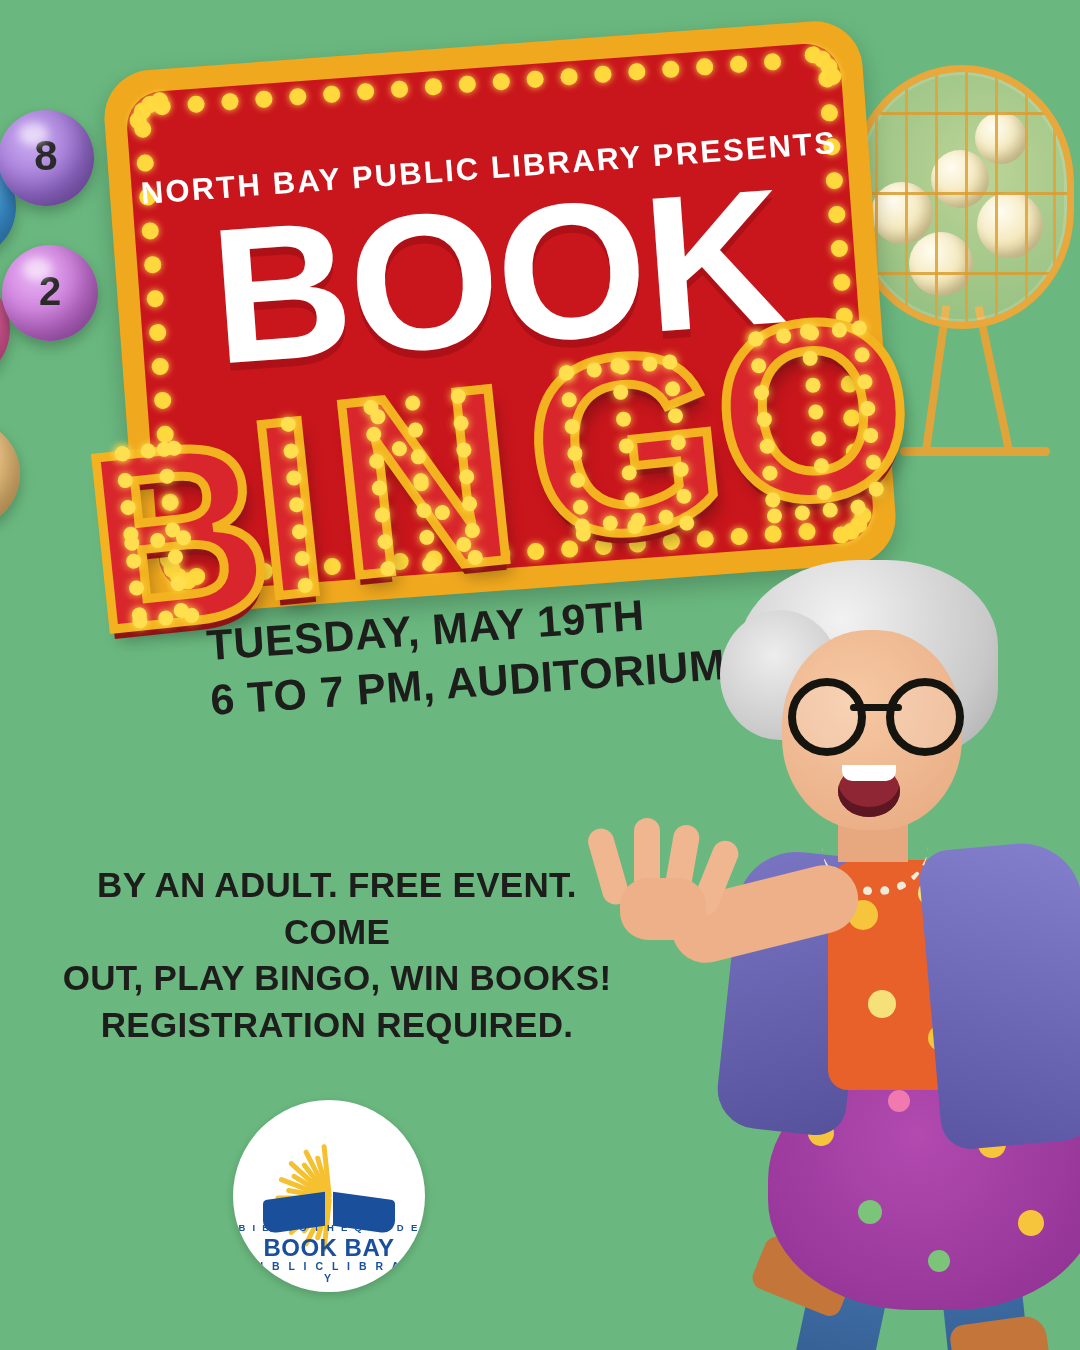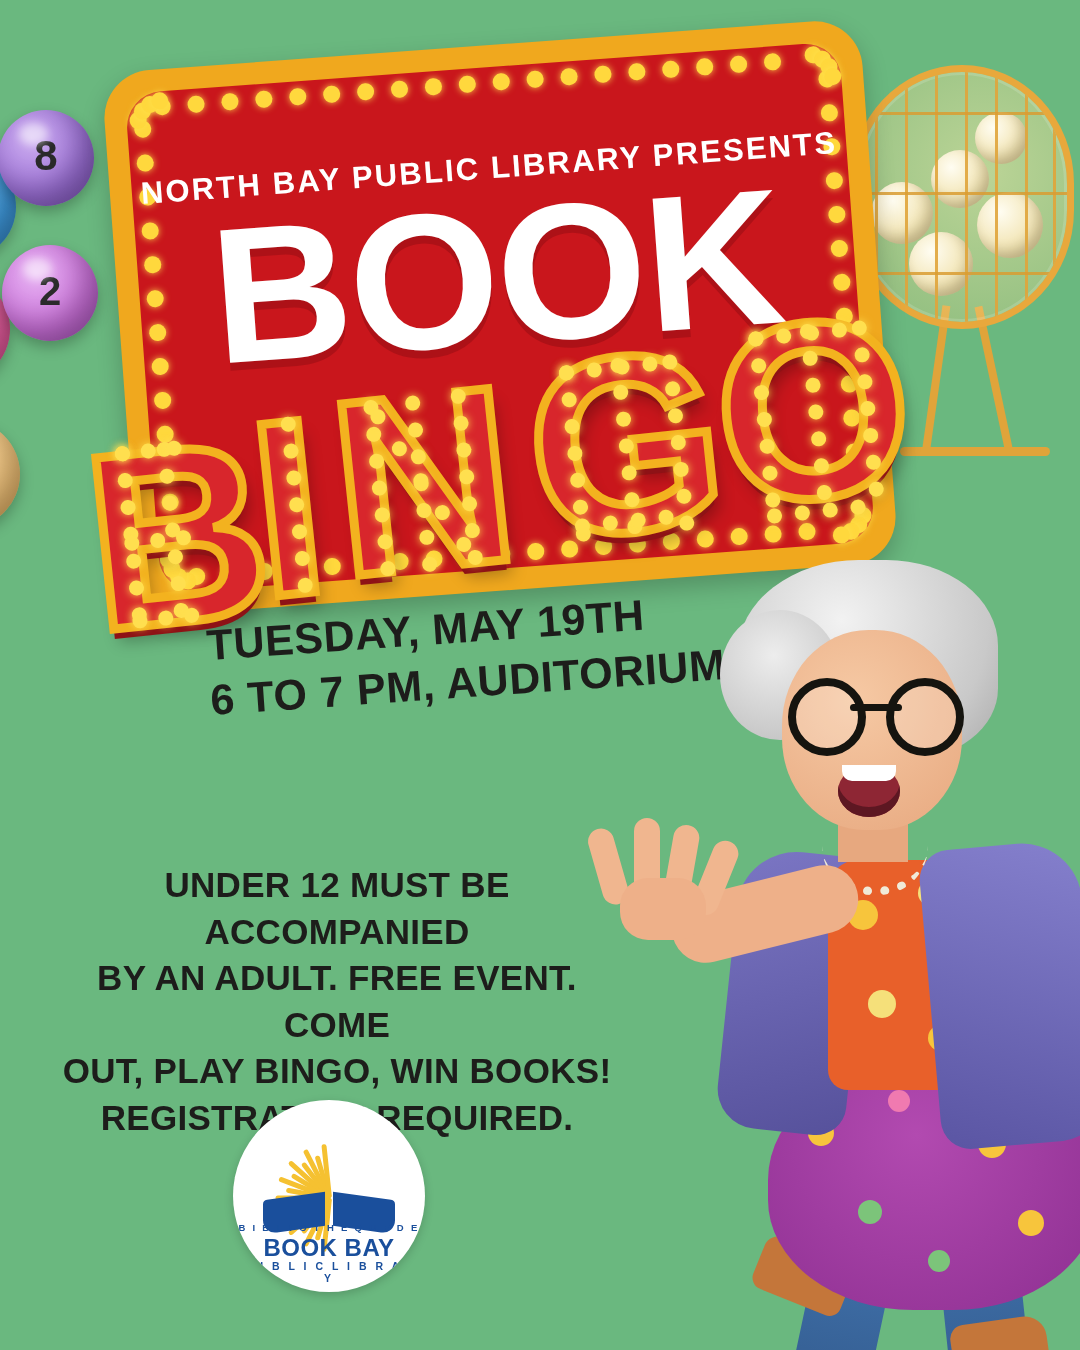--- a/index.html
+++ b/index.html
@@ -375,21 +375,20 @@
         <div class="bulb" style="left: 388px; top: 196px;"></div>
       </div>
   </div>
 
   <div class="date-block">
     <div>TUESDAY, MAY 19TH</div>
     <div>6 TO 7 PM, AUDITORIUM</div>
   </div>
 
   <div class="body-copy">
-    <div>UNDER 12 MUST BE ACCOMPANIED</div>
     <div>BY AN ADULT. FREE EVENT. COME</div>
     <div>OUT, PLAY BINGO, WIN BOOKS!</div>
     <div>REGISTRATION REQUIRED.</div>
   </div>
 
   <div class="logo">
     <div class="logo-sun" id="sunrays">
         <div class="ray" style="height: 54px; transform: rotate(-174deg);"></div>
         <div class="ray" style="height: 44px; transform: rotate(-163.5deg);"></div>
         <div class="ray" style="height: 54px; transform: rotate(-153deg);"></div>

